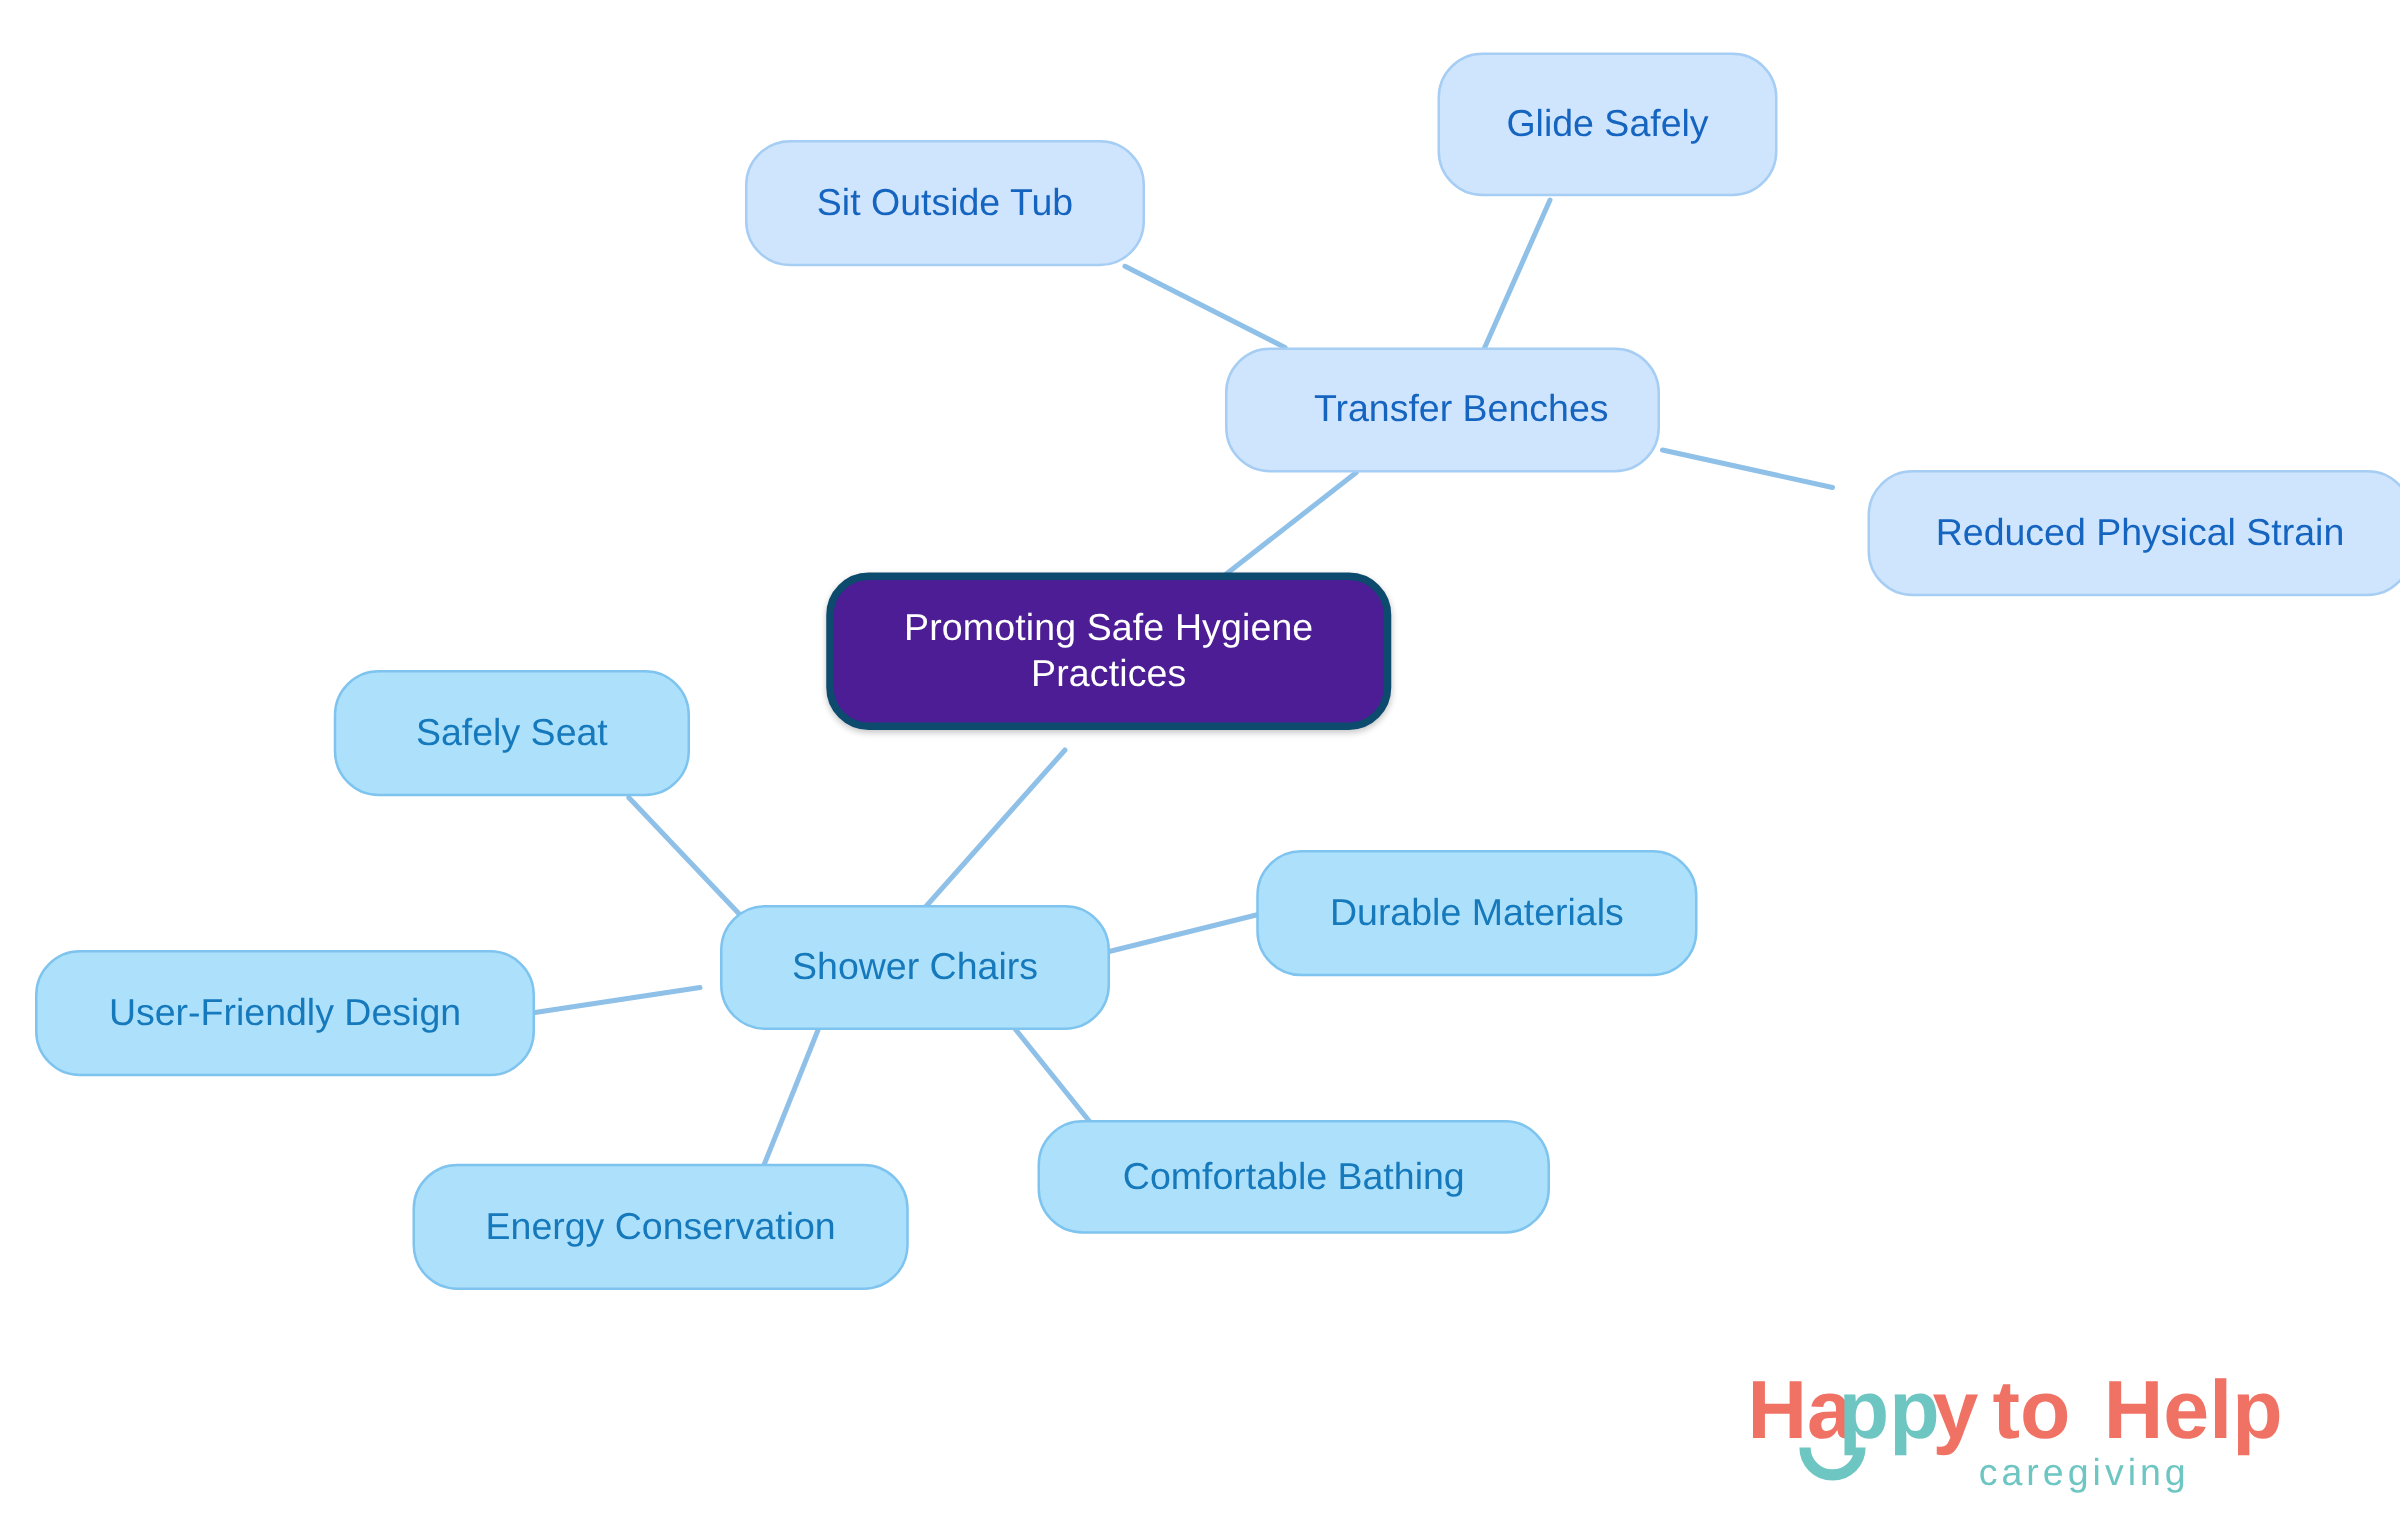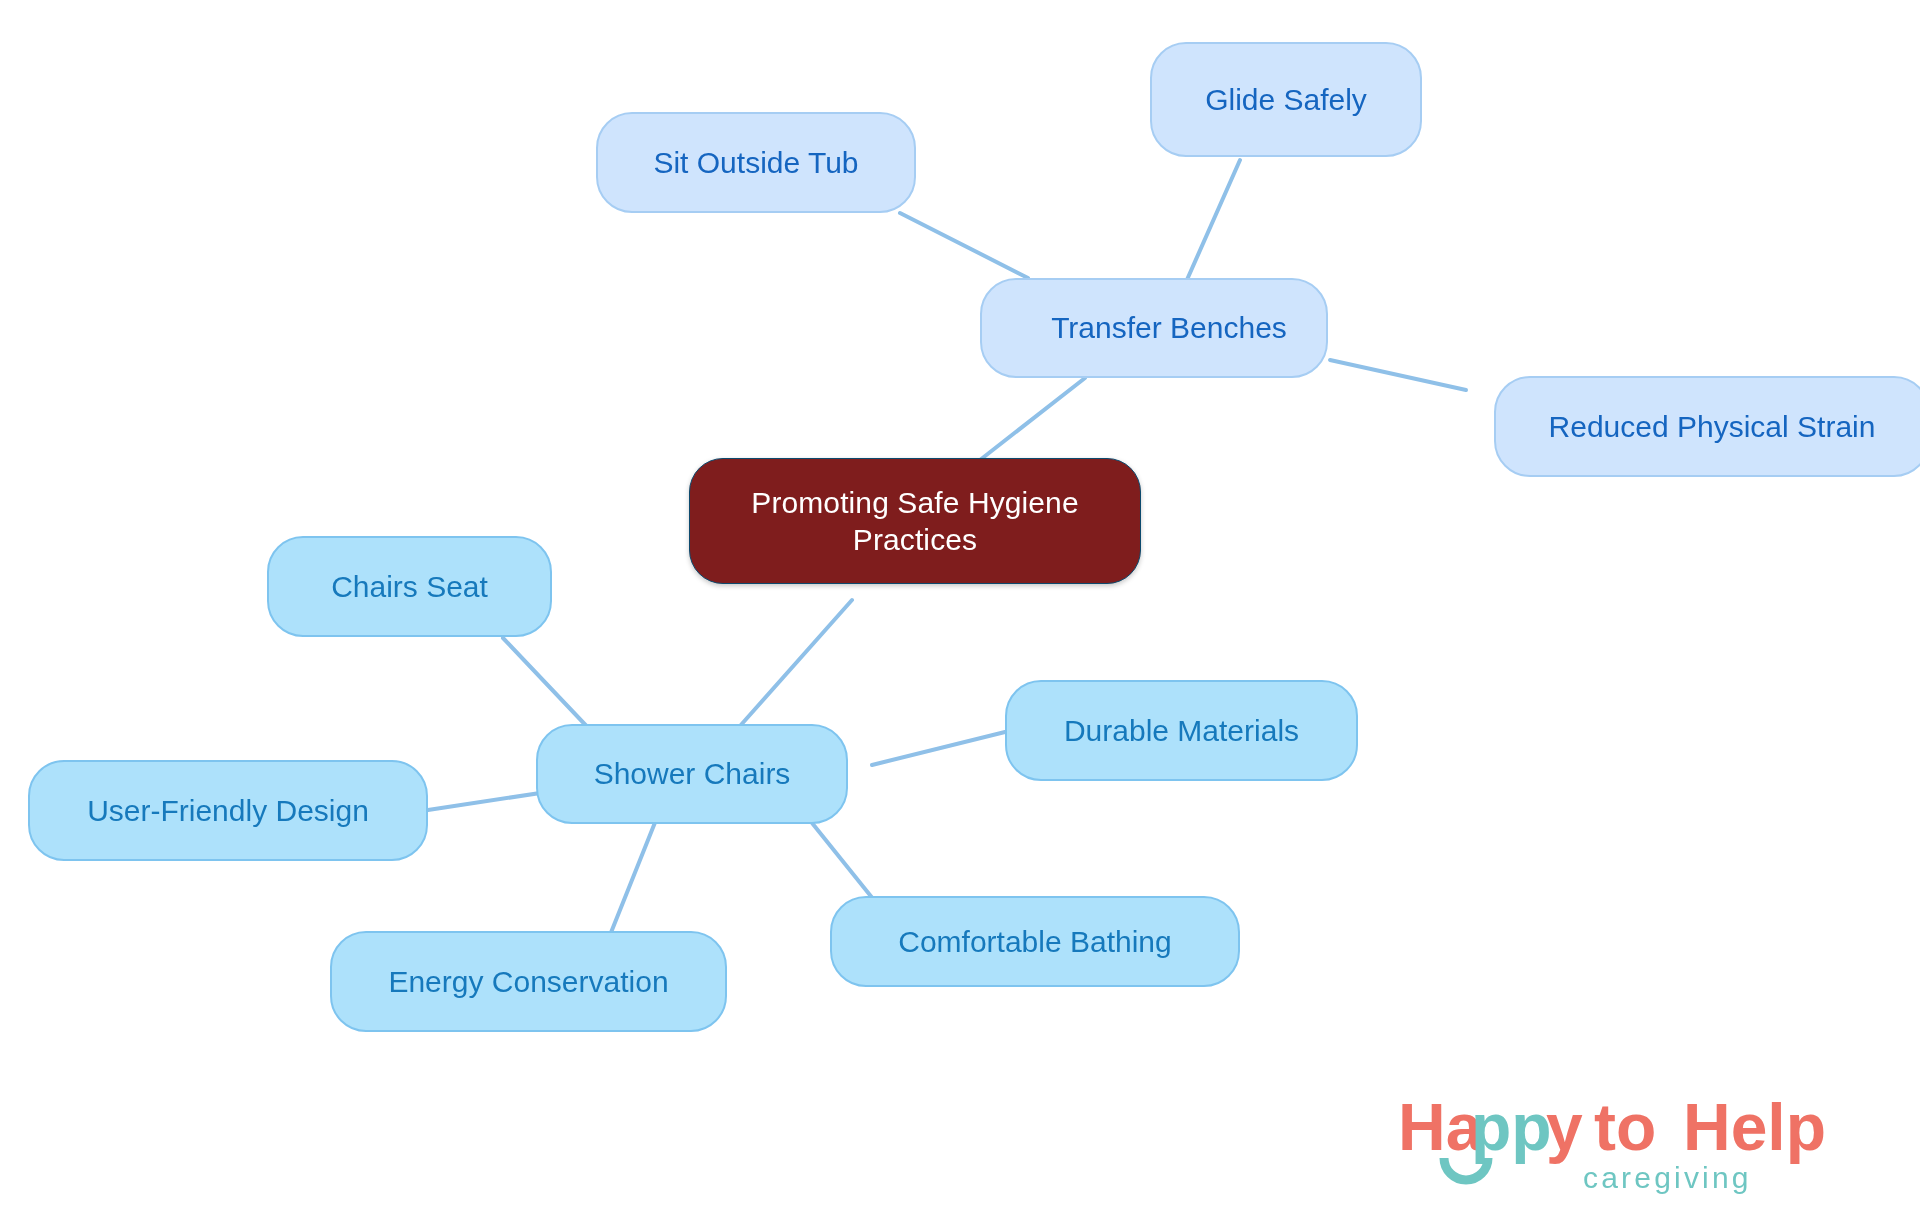--- a/index.html
+++ b/index.html
@@ -40,28 +40,27 @@
     align-items: center;
     justify-content: center;
     text-align: center;
     border-radius: 36px;
     line-height: 1.24;
     white-space: pre-line;
     padding: 0 14px;
   }
 
   .node-root {
-    background: #7f1d1d;
+    background: #4c1d95;
     color: #ffffff;
-    border: 1px solid #0c4a6e;
+    border: 6px solid #0c4a6e;
     border-radius: 34px;
     font-size: 30px;
     letter-spacing: 0.1px;
     box-shadow: 0 2px 5px rgba(0,0,0,0.22);
-    margin-left: 28px;
   }
 
   .node-branch-a {
     background: #cfe4fd;
     border: 2px solid #a6cdf3;
     color: #1565c0;
     font-size: 30px;
     padding-left: 44px;
   }
 
@@ -130,23 +129,23 @@
 Practices</div>
 
   <div class="node node-branch-a" id="node-transfer-benches" style="left:980px; top:278px; width:348px; height:100px;">Transfer Benches</div>
 
   <div class="node node-leaf-a" id="node-sit-outside-tub" style="left:596px; top:112px; width:320px; height:101px;">Sit Outside Tub</div>
 
   <div class="node node-leaf-a" id="node-glide-safely" style="left:1150px; top:42px; width:272px; height:115px;">Glide Safely</div>
 
   <div class="node node-leaf-a" id="node-reduced-physical-strain" style="left:1462px; top:376px; width:436px; height:101px;margin-left:32px;">Reduced Physical Strain</div>
 
-  <div class="node node-branch-b" id="node-shower-chairs" style="left:536px; top:724px; width:312px; height:100px;">Shower Chairs</div>
+  <div class="node node-branch-b" id="node-shower-chairs" style="left:576px; top:724px; width:312px; height:100px;">Shower Chairs</div>
 
-  <div class="node node-leaf-b" id="node-secure-seat" style="left:267px; top:536px; width:285px; height:101px;">Chairs Seat</div>
+  <div class="node node-leaf-b" id="node-secure-seat" style="left:267px; top:536px; width:285px; height:101px;">Safely Seat</div>
 
   <div class="node node-leaf-b" id="node-user-friendly-design" style="left:28px; top:760px; width:400px; height:101px;">User-Friendly Design</div>
 
   <div class="node node-leaf-b" id="node-energy-conservation" style="left:330px; top:931px; width:397px; height:101px;text-align:right;">Energy Conservation</div>
 
   <div class="node node-leaf-b" id="node-durable-materials" style="left:1005px; top:680px; width:353px; height:101px;">Durable Materials</div>
 
   <div class="node node-leaf-b" id="node-comfortable-bathing" style="left:830px; top:896px; width:410px; height:91px;">Comfortable Bathing</div>
 
   <div id="brand-logo">

